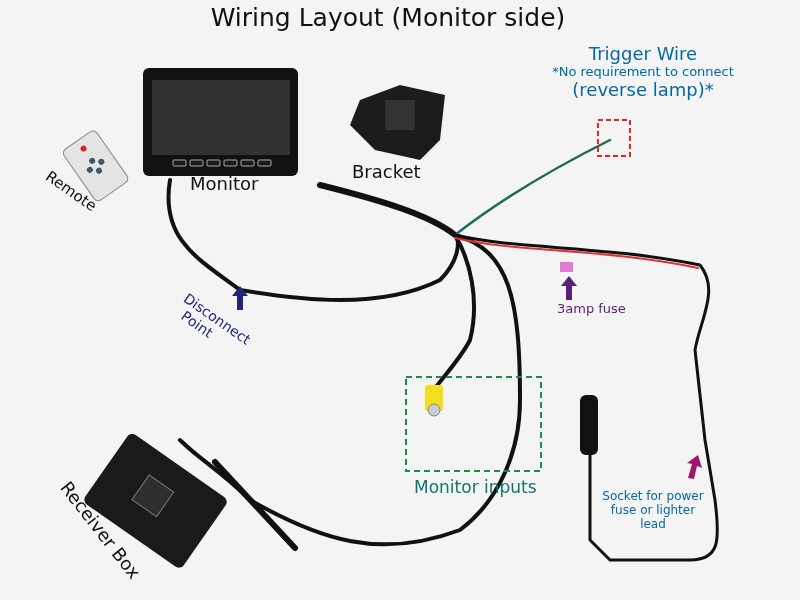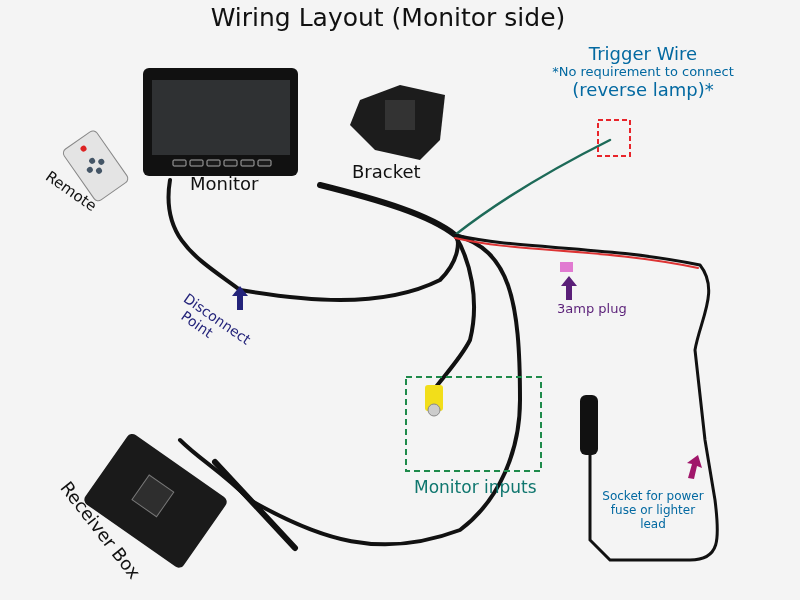--- a/index.html
+++ b/index.html
@@ -76,21 +76,21 @@
 <div class="lbl" style="left:52px;top:168px;font-size:15px;color:#111;transform:rotate(35deg);transform-origin:left top;">Remote</div>
 <div class="lbl" style="left:190px;top:174px;font-size:18px;color:#111;">Monitor</div>
 <div class="lbl" style="left:352px;top:162px;font-size:18px;color:#111;">Bracket</div>
 
 <div class="lbl" style="left:528px;top:44px;width:230px;text-align:center;color:#0369a1;">
   <div style="font-size:18px;">Trigger Wire</div>
   <div style="font-size:13px;">*No requirement to connect</div>
   <div style="font-size:18px;">(reverse lamp)*</div>
 </div>
 
-<div class="lbl" style="left:557px;top:302px;font-size:13px;color:#5a1f78;">3amp plug</div>
+<div class="lbl" style="left:557px;top:302px;font-size:13px;color:#5a1f78;">3amp fuse</div>
 
 <div class="lbl" style="left:190px;top:290px;font-size:14px;color:#23237a;transform:rotate(35deg);transform-origin:left top;">
   <div>Disconnect</div>
   <div style="padding-left:8px;">Point</div>
 </div>
 
 <div class="lbl" style="left:366px;top:478px;font-size:17px;color:#0f766e;margin-left:48px;">Monitor inputs</div>
 
 <div class="lbl" style="left:72px;top:478px;font-size:18px;color:#111;transform:rotate(52deg);transform-origin:left top;">Receiver Box</div>
 

